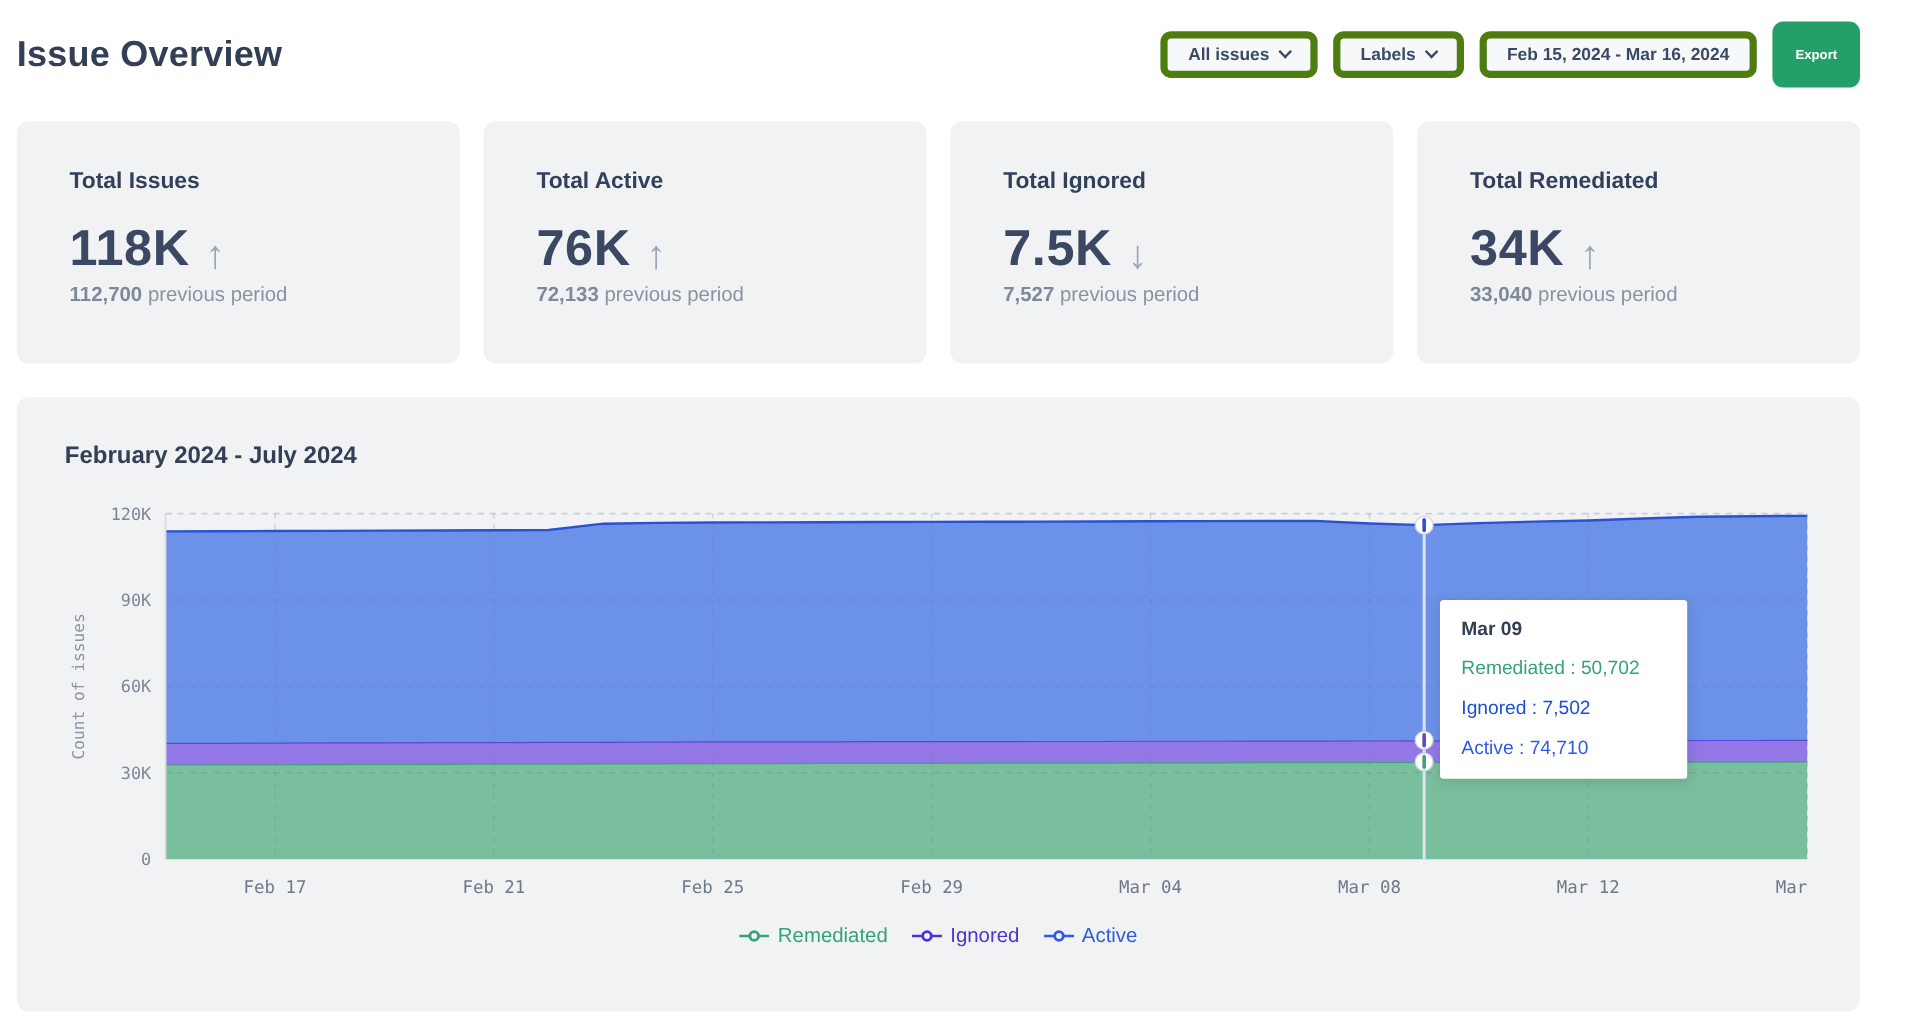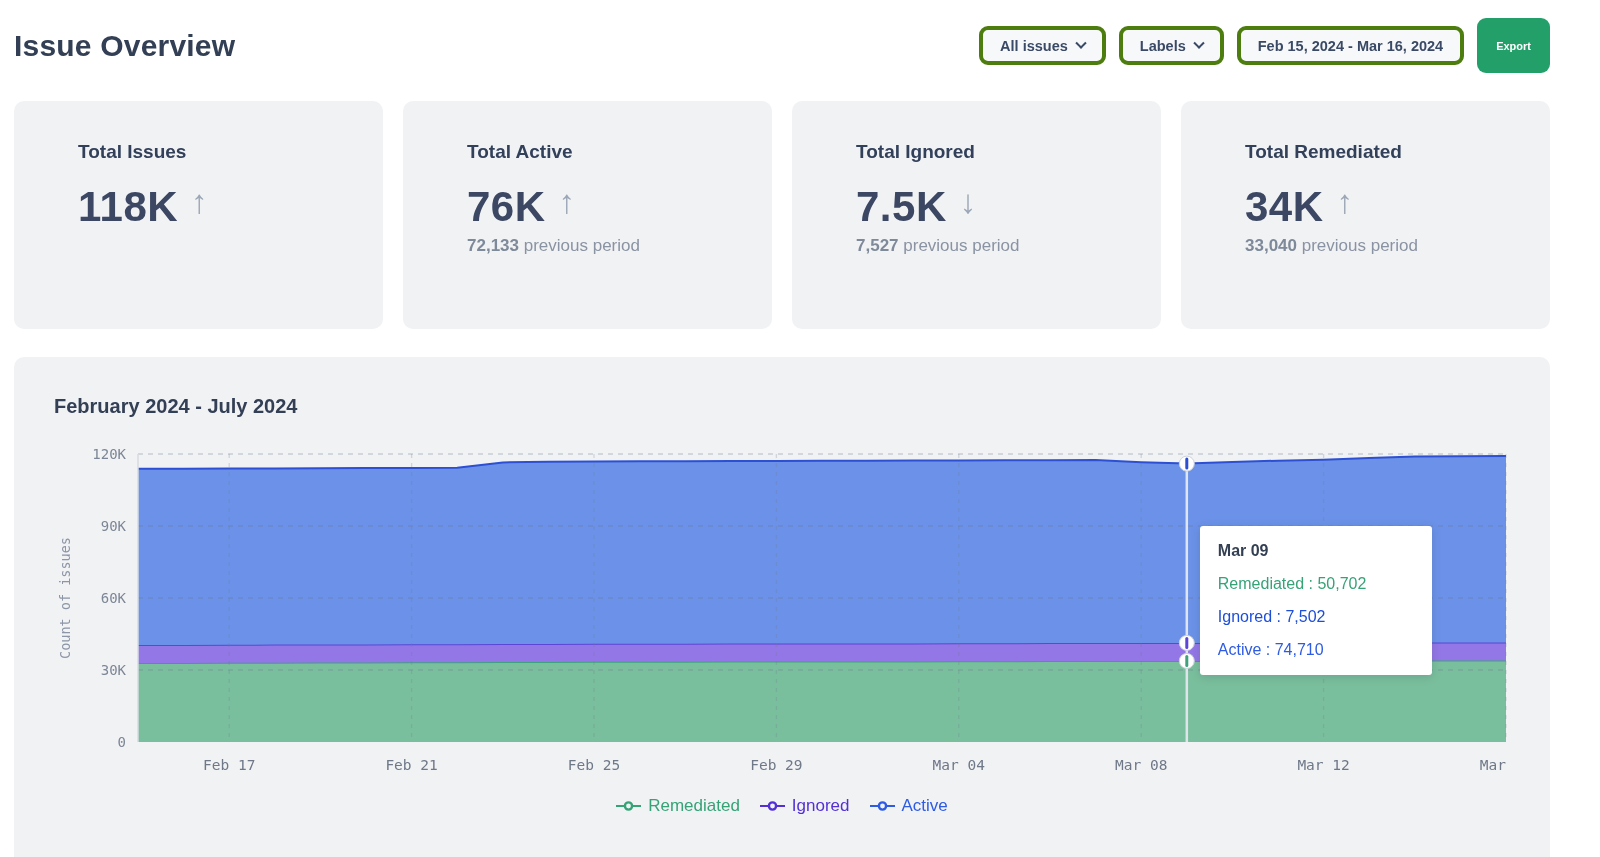--- a/index.html
+++ b/index.html
@@ -4,45 +4,45 @@
 <style>
   * { margin:0; padding:0; box-sizing:border-box; }
   html,body { background:#ffffff; width:1600px; height:857px; font-family:"Liberation Sans", sans-serif; }
   .page { padding:16px 50px 14px 14px; }
 
   
   .header { display:flex; align-items:center; justify-content:space-between; margin-top:2px; }
   .page-title { font-size:30px; font-weight:700; color:#333f55; letter-spacing:.2px; }
   .toolbar { display:flex; align-items:center; gap:13px; }
   .btn { display:flex; align-items:center; gap:9px; height:39px; padding:0 17px; background:#f7f8f9;
-         border:4px solid #4d7c0f; border-radius:9px; font-size:14.5px; font-weight:600; color:#3a4a66; cursor:pointer; }
+         border:6px solid #4d7c0f; border-radius:9px; font-size:14.5px; font-weight:600; color:#3a4a66; cursor:pointer; }
   .chev { width:8px; height:8px; border-right:2px solid #3a4a66; border-bottom:2px solid #3a4a66;
           transform:rotate(45deg) translate(-2px,-2px); }
   .btn-export { height:55px; padding:0 19px; background:#23a069; border:none; border-radius:9px;
                 color:#ffffff; font-size:11px; font-weight:600; cursor:pointer; }
 
   
   .cards { display:grid; grid-template-columns:repeat(4,1fr); gap:20px; margin-top:28px; }
-  .card { background:#f1f2f4; border-radius:10px; padding:40px 64px; height:228px; }
+  .card { background:#f1f2f4; border-radius:10px; padding:40px 44px; height:202px; }
   .card-title { font-size:19px; font-weight:700; color:#32405a; }
-  .card-value-row { display:flex; align-items:flex-start; margin-top:20px; }
+  .card-value-row { display:flex; align-items:flex-end; margin-top:20px; }
   .card-value { font-size:42px; font-weight:700; color:#3b4763; letter-spacing:.5px; }
   .trend { font-size:33px; font-weight:600; color:#9ba6b6; margin-left:13px; }
   .card-sub { margin-top:5px; font-size:17px; color:#8a93a3; }
   .card-sub b { color:#7e8999; font-weight:700; }
 
   
   .panel { margin-top:28px; background:#f1f2f4; border-radius:10px; padding:38px 40px 30px 40px; height:512px; }
   .panel-title { font-size:20px; font-weight:700; color:#333f55; }
   .chart-wrap { position:relative; margin-top:22px; }
   .chart-svg { display:block; }
   .chart-svg text { font-family:"DejaVu Sans Mono", monospace; }
 
   
-  .tooltip { position:absolute; width:232px; background:#ffffff; border-radius:3px;
+  .tooltip { position:absolute; width:206px; background:#ffffff; border-radius:3px;
              box-shadow:0 2px 10px rgba(40,50,70,.18); padding:16px 18px; z-index:5; }
   .tooltip-title { font-size:16px; font-weight:700; color:#333f52; }
   .tooltip-row { font-size:16px; margin-top:15px; white-space:nowrap; }
 
   
   .legend { display:flex; justify-content:center; align-items:center; gap:20px; margin-top:6px; }
   .legend-item { display:flex; align-items:center; gap:7px; font-size:17px; cursor:pointer; }
 </style>
 </head>
 <body>
@@ -67,20 +67,21 @@
     </div>
   </div>
 
   <div class="cards">
     <div class="card">
       <div class="card-title">Total Issues</div>
       <div class="card-value-row">
         <span class="card-value">118K</span>
         <span class="trend">↑</span>
       </div>
+      <div class="card-sub"><b>112,700</b><span> previous period</span></div>
     </div>
     <div class="card">
       <div class="card-title">Total Active</div>
       <div class="card-value-row">
         <span class="card-value">76K</span>
         <span class="trend">↑</span>
       </div>
       <div class="card-sub"><b>72,133</b><span> previous period</span></div>
     </div>
     <div class="card">

